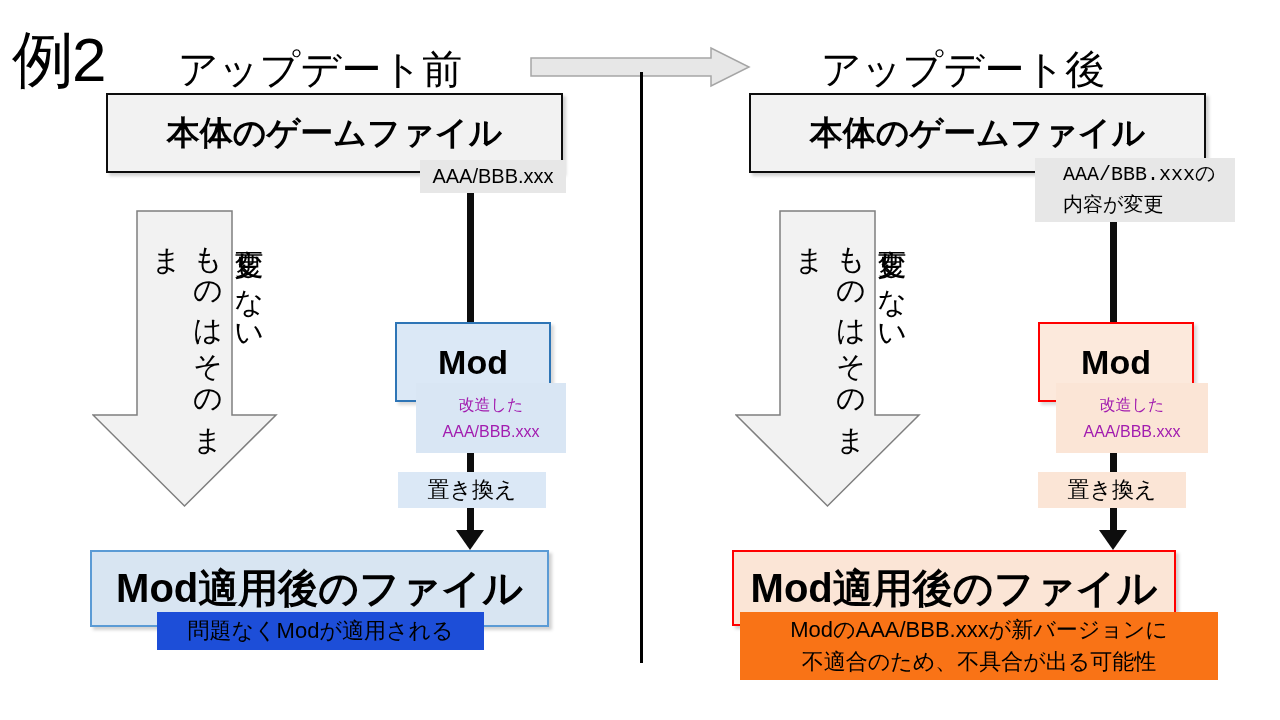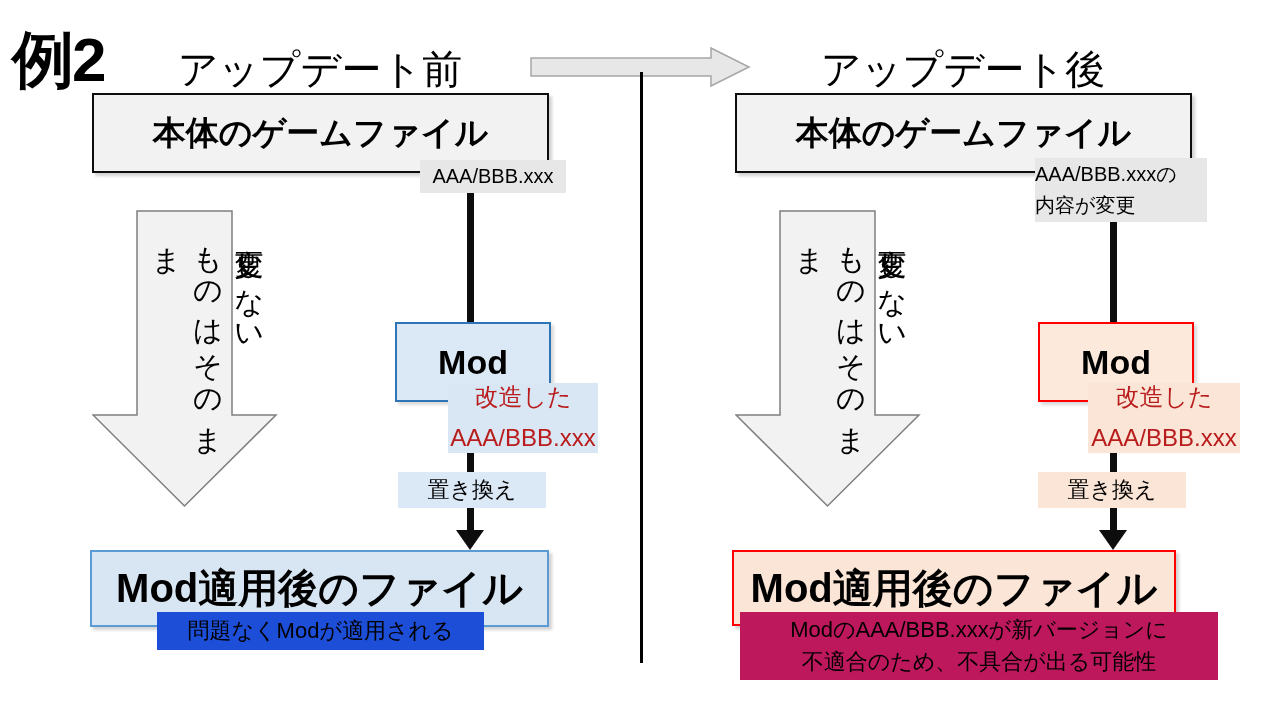--- a/index.html
+++ b/index.html
@@ -11,57 +11,57 @@
     position:relative;
     width:1280px;height:720px;
     background:#ffffff;
     overflow:hidden;
   }
   .abs{position:absolute;}
   .title{
     font-size:62px;
     color:#000;
     letter-spacing:-2px;
-    font-weight:bold;
   }
   .col-header{
     font-size:40px;
     color:#000;
     text-align:center;
     white-space:nowrap;
   }
   .source-box{
     background:#f2f2f2;
     border:2px solid #0d0d0d;
     box-shadow:3px 3px 3px rgba(0,0,0,0.18);
     display:flex;align-items:center;justify-content:center;
     font-weight:bold;font-size:33px;color:#000;
     white-space:nowrap;
+    margin-left:14px;
   }
   .gray-label{
     background:#e7e7e7;
     font-size:20px;color:#000;
     display:flex;align-items:center;justify-content:center;
     white-space:pre-line;text-align:center;
     line-height:1.55;
   }
-  .gray-label.left-align{justify-content:flex-start;text-align:left;padding-left:0;}
+  .gray-label.left-align{justify-content:flex-start;text-align:left;padding-left:28px;font-family:Liberation Mono, monospace;}
   .vline{background:#000;}
   .thickline{background:#0d0d0d;}
   .mod-box{
     display:flex;align-items:center;justify-content:center;
     font-weight:bold;font-size:34px;color:#000;
     box-shadow:3px 3px 3px rgba(0,0,0,0.15);
   }
   .mod-box.blue{background:#dbe8f6;border:2px solid #2e75b6;}
   .mod-box.red{background:#fce9dc;border:2px solid #ff0000;}
   .sub-label{
-    font-size:24px;color:#b91c1c;
+    font-size:16px;color:#a21caf;
     display:flex;align-items:center;justify-content:center;
-    white-space:pre-line;text-align:center;line-height:1.7;margin-left:32px;
+    white-space:pre-line;text-align:center;line-height:1.7;
   }
   .sub-label.blue{background:#d9e6f4;}
   .sub-label.peach{background:#fbe5d6;}
   .replace-label{
     font-size:22px;color:#000;
     display:flex;align-items:center;justify-content:center;
     white-space:nowrap;
   }
   .replace-label.blue{background:#dbe8f6;}
   .replace-label.peach{background:#fbe5d6;}
@@ -72,21 +72,21 @@
     box-shadow:3px 3px 3px rgba(0,0,0,0.18);
   }
   .result-box.blue{background:#d8e5f2;border:2px solid #5b9bd5;}
   .result-box.red{background:#fbe5d6;border:2px solid #ff0000;}
   .result-note{
     font-size:22px;color:#000;
     display:flex;align-items:center;justify-content:center;
     white-space:pre-line;text-align:center;line-height:1.45;
   }
   .result-note.blue{background:#1d4ed8;}
-  .result-note.peach{background:#be185d;}
+  .result-note.peach{background:#f97316;}
   .keep-text{
     writing-mode:vertical-rl;
     white-space:pre-line;
     font-size:29px;color:#000;
     line-height:1.42;
     letter-spacing:3px;
     text-align:left;
   }
   .arrowhead{
     width:0;height:0;

